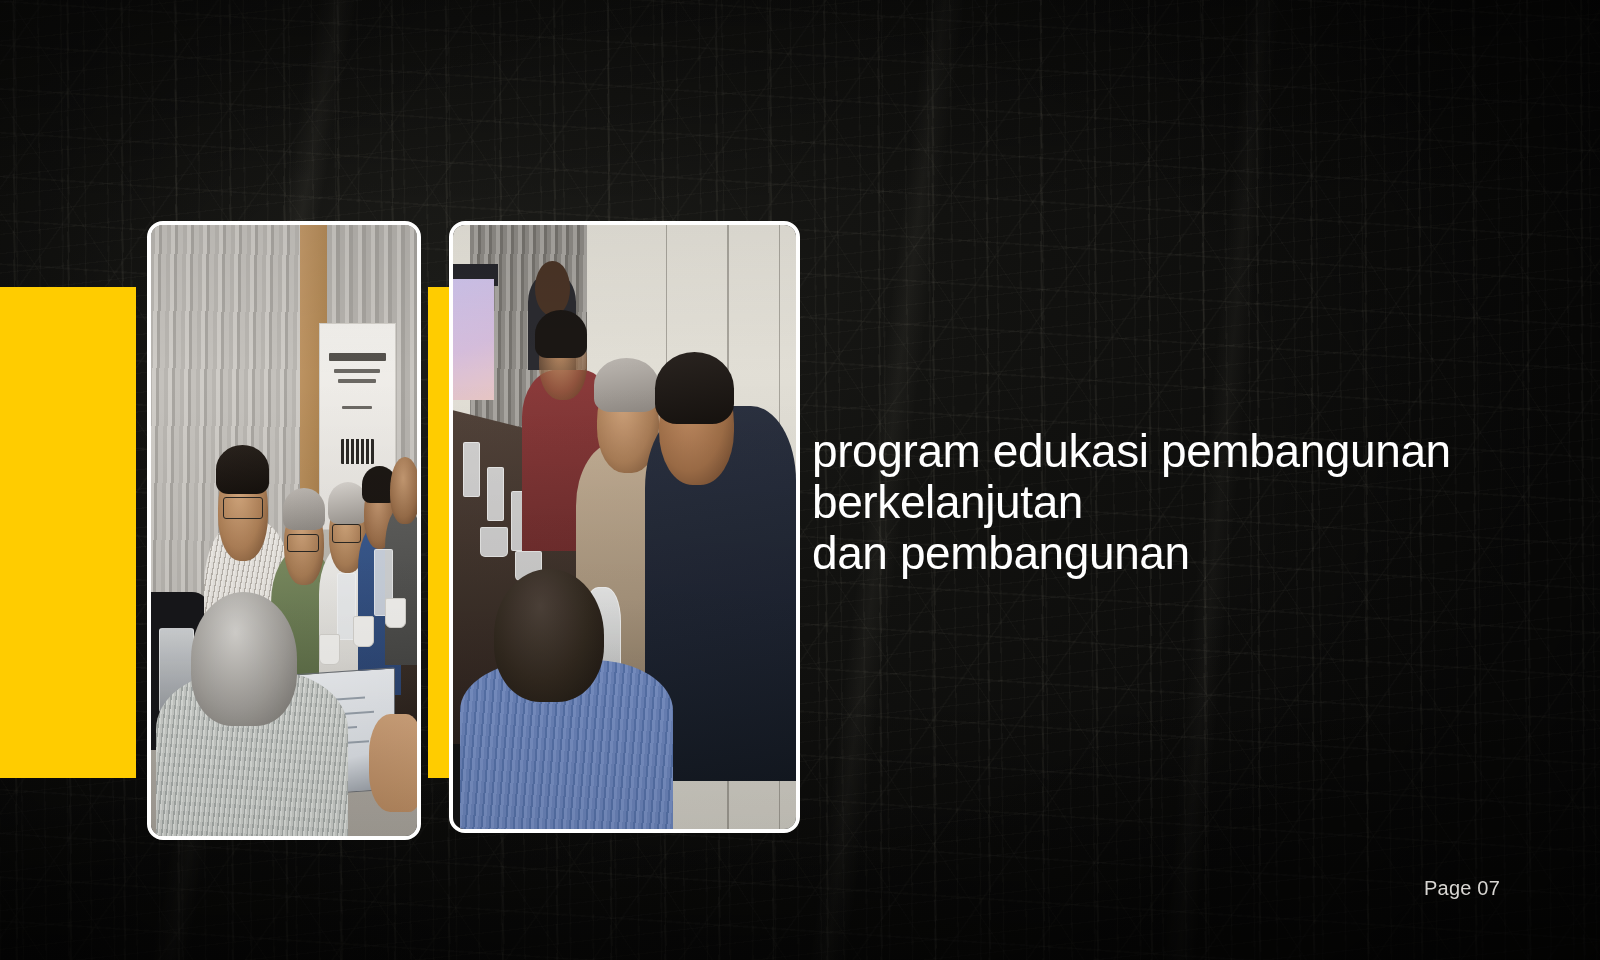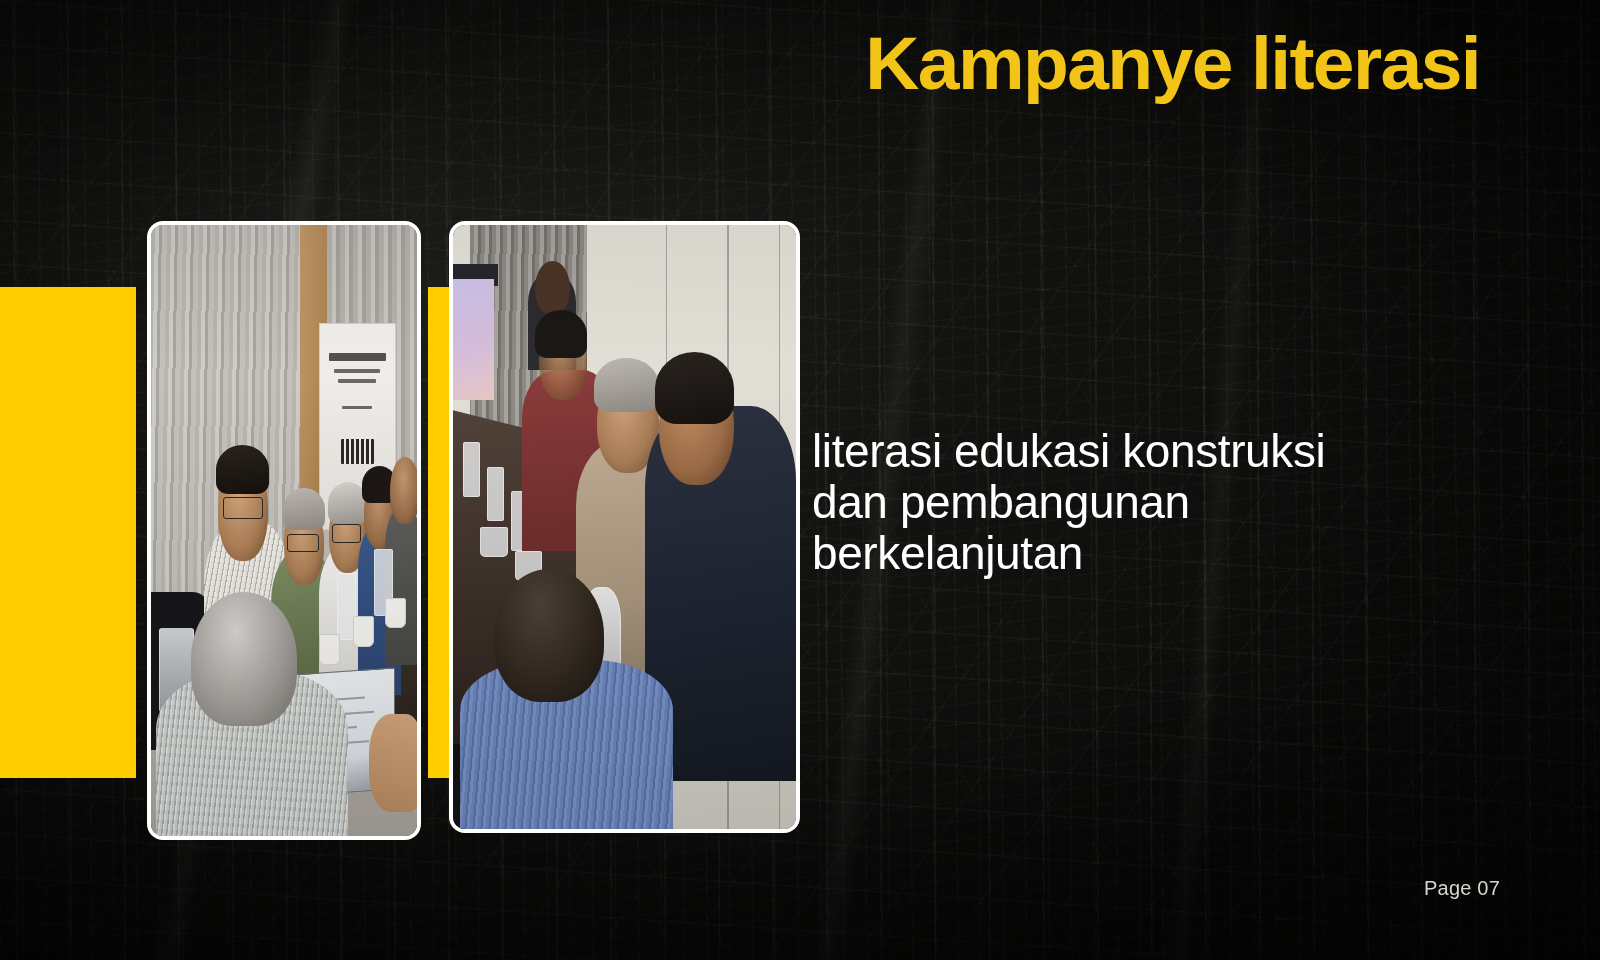--- a/index.html
+++ b/index.html
@@ -426,24 +426,23 @@
 
       <div class="rp-chair"></div>
       <div class="rp-fg-blue"></div>
       <div class="rp-fg-head"></div>
 
       <div class="photo-shade"></div>
     </div>
   </div>
 
   <div id="title-block">
-    <span class="title-line">Kampanye literasi</span>
   </div>
 
   <div id="body-block">
-    <span class="body-line">literasi edukasi konstruksi</span>
+    <span class="body-line">program edukasi pembangunan</span>
+    <span class="body-line">berkelanjutan</span>
     <span class="body-line">dan pembangunan</span>
-    <span class="body-line">berkelanjutan</span>
   </div>
 
   <div id="page-number">Page 07</div>
 
 </div>
 
 </body></html>

